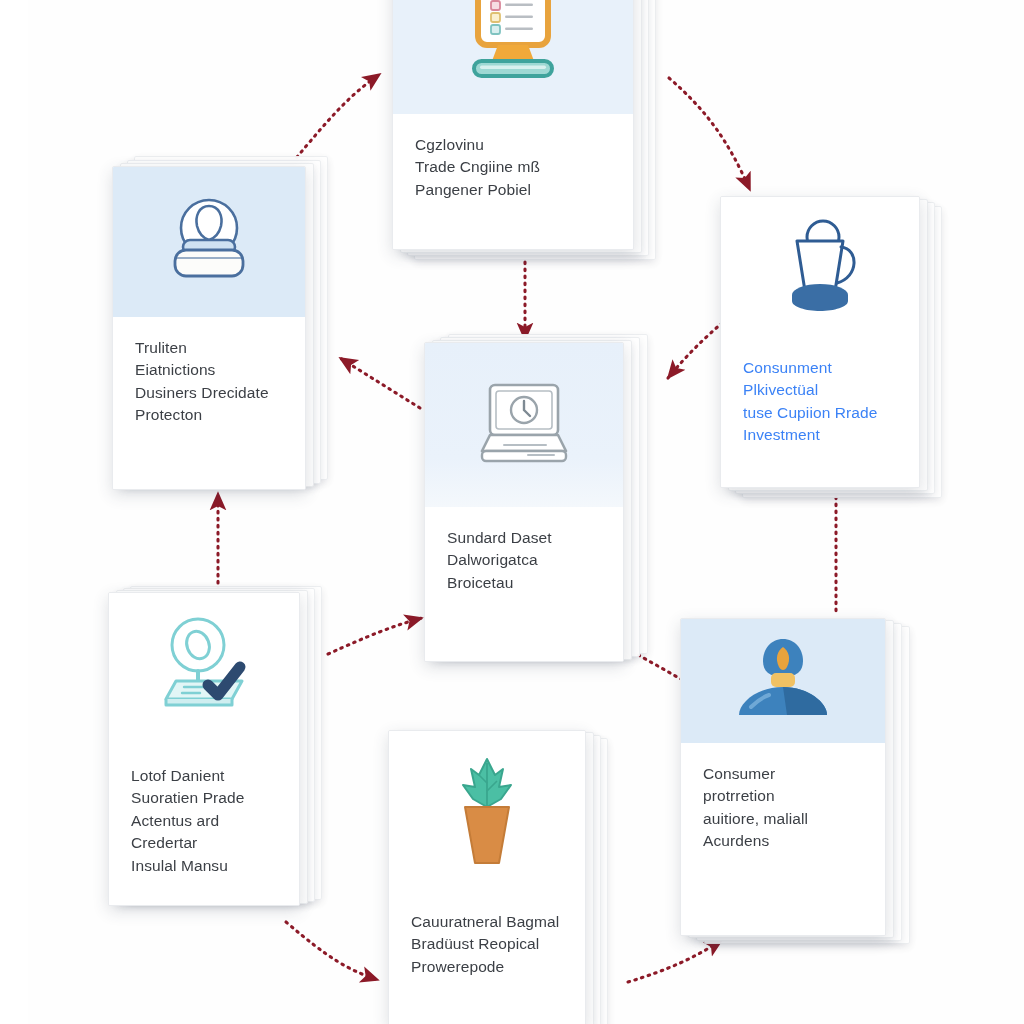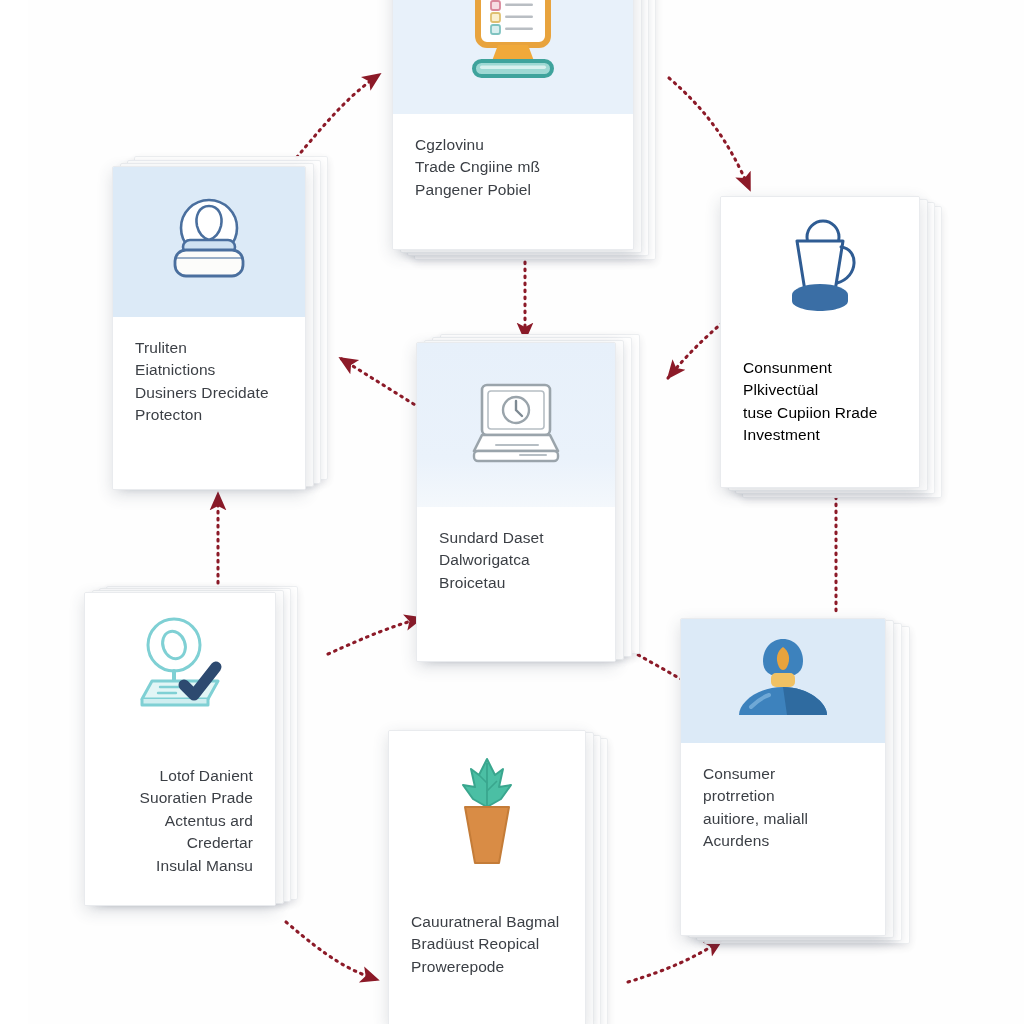--- a/index.html
+++ b/index.html
@@ -76,21 +76,21 @@
     padding: 20px 22px 16px 22px;
   }
   .card-caption {
     color: #3b3f45;
     font-size: 15.5px;
     line-height: 1.45;
     letter-spacing: 0.1px;
     white-space: pre-line;
   }
   .card-caption.emph {
-    color: #000000;
+    color: #3b82f6;
   }
 
   svg.icon { display: block; }
 </style>
 </head>
 <body>
 
 <div id="stage">
 
   <svg id="connectors" viewBox="0 0 1024 1024" width="1024" height="1024">
@@ -191,21 +191,21 @@
         </svg>
       </div>
       <div class="card-body">
         <div class="card-caption emph">Consunment Plkivectüal
 tuse Cupiion Rrade
 Investment</div>
       </div>
     </div>
   </div>
 
-  <div class="card-stack" style="left:388px; top:342px; width:238px; height:320px;">
+  <div class="card-stack" style="left:396px; top:342px; width:238px; height:320px;">
     <div class="sheet b3" style="left:24px; top:-8px; width:198px; height:318px;"></div>
     <div class="sheet b2" style="left:16px; top:-5px; width:198px; height:318px;"></div>
     <div class="sheet b1" style="left:8px; top:-2px; width:198px; height:318px;"></div>
     <div class="card-front" style="width:198px; height:318px;">
       <div class="card-art tint-gradient" style="height:164px;">
         <svg class="icon" width="112" height="96" viewBox="0 0 112 96">
           <rect x="22" y="8" width="68" height="50" rx="5" fill="#ffffff" stroke="#9aa4ab" stroke-width="2.6"></rect>
           <rect x="28" y="14" width="56" height="38" rx="3" fill="#ffffff" stroke="#b6bec4" stroke-width="1.6"></rect>
           <circle cx="56" cy="33" r="13" fill="#ffffff" stroke="#9aa4ab" stroke-width="2.4"></circle>
           <path d="M56,24 L56,33 L62,39" fill="none" stroke="#7e8a93" stroke-width="2.4" stroke-linecap="round"></path>
@@ -216,21 +216,21 @@
         </svg>
       </div>
       <div class="card-body">
         <div class="card-caption">Sundard Daset
 Dalworigatca
 Broicetau</div>
       </div>
     </div>
   </div>
 
-  <div class="card-stack" style="left:56px; top:592px; width:230px; height:318px;text-align:right;">
+  <div class="card-stack" style="left:80px; top:592px; width:230px; height:318px;">
     <div class="sheet b3" style="left:22px; top:-6px; width:190px; height:312px;"></div>
     <div class="sheet b2" style="left:15px; top:-4px; width:190px; height:312px;"></div>
     <div class="sheet b1" style="left:8px; top:-2px; width:190px; height:312px;"></div>
     <div class="card-front" style="width:190px; height:312px;">
       <div class="card-art tint-white" style="height:152px;">
         <svg class="icon" width="108" height="108" viewBox="0 0 108 108">
           <circle cx="48" cy="30" r="26" fill="#ffffff" stroke="#7fd0d4" stroke-width="3"></circle>
           <ellipse cx="48" cy="30" rx="11" ry="14" transform="rotate(-20 48 30)" fill="#ffffff" stroke="#7fd0d4" stroke-width="3"></ellipse>
           <path d="M48,56 L48,74" stroke="#7fd0d4" stroke-width="4" stroke-linecap="round"></path>
           <path d="M16,84 L26,66 L92,66 L82,84 Z" fill="#e2f6f6" stroke="#7fd0d4" stroke-width="3" stroke-linejoin="round"></path>

